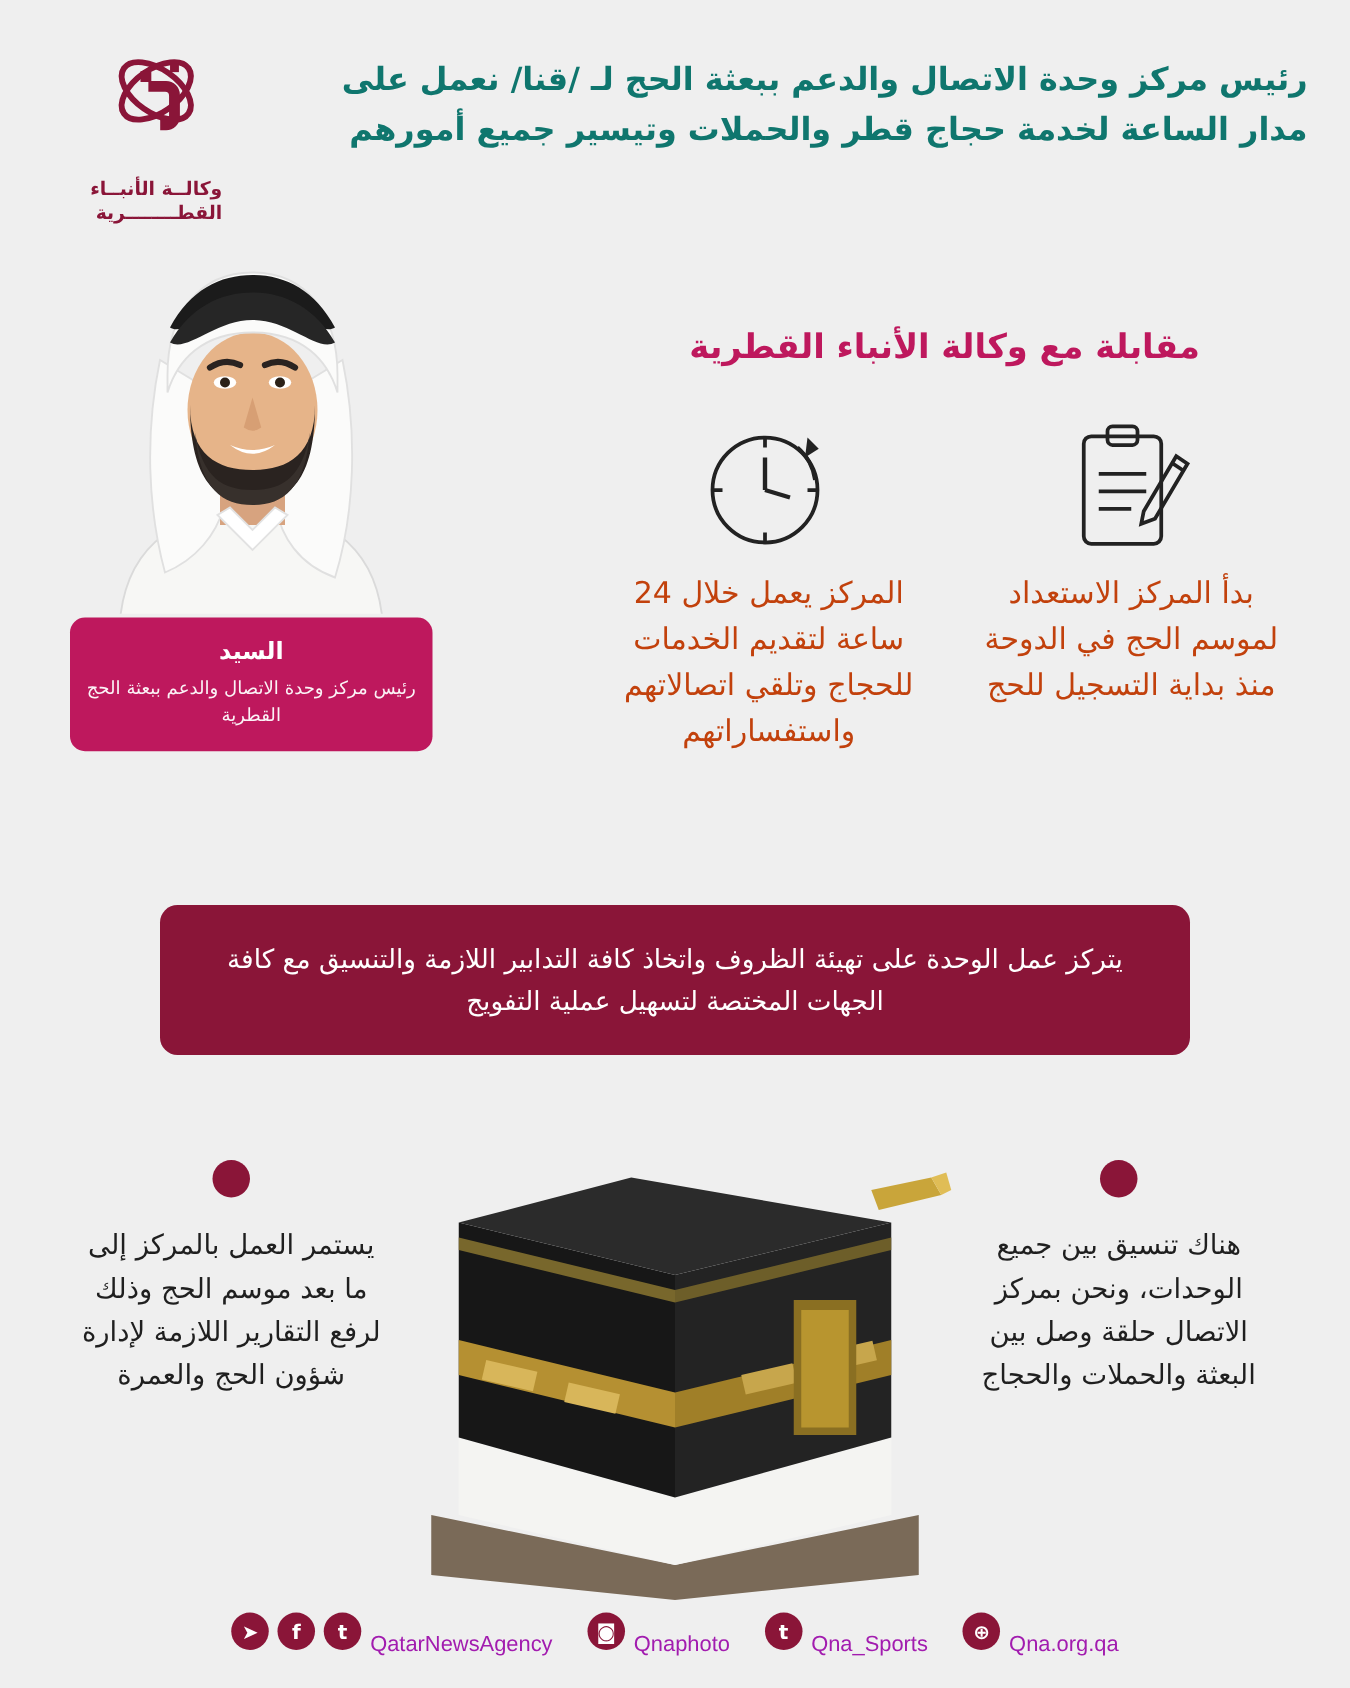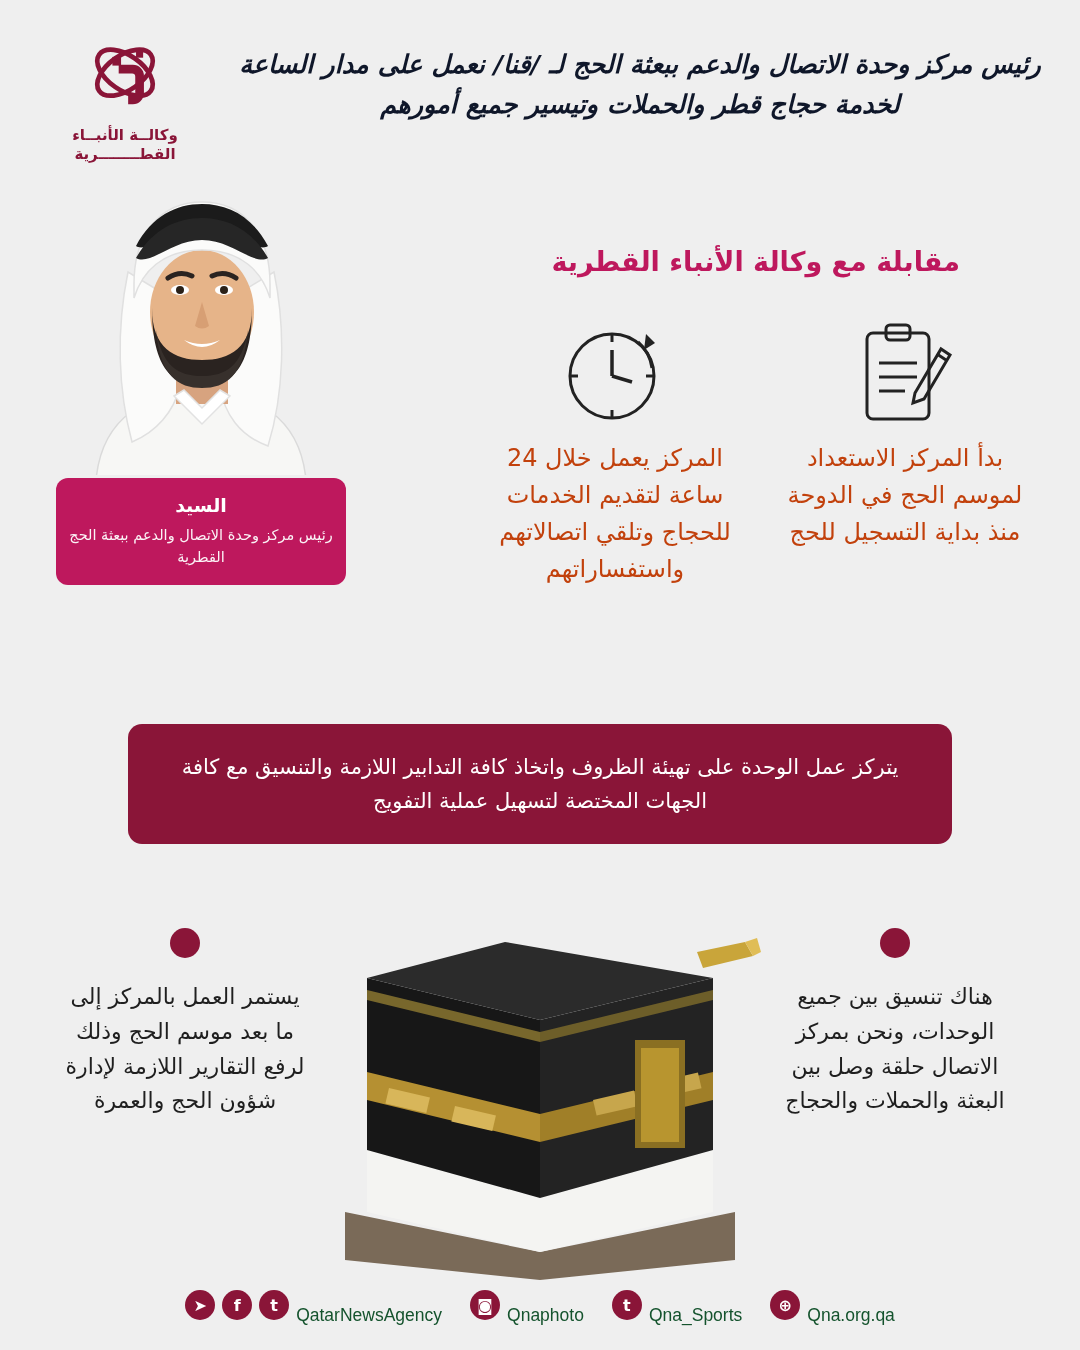--- a/index.html
+++ b/index.html
@@ -14,45 +14,44 @@
 
   
   .header {
     display: flex;
     align-items: flex-start;
     padding: 36px 34px 0 40px;
     gap: 24px;
   }
   .headline {
     flex: 1;
-    text-align: center;
-    color: #0f172a;
+    text-align: right;
+    color: #0f766e;
     font-size: 25.5px;
     font-weight: bold;
     line-height: 1.58;
     padding-top: 8px;
     letter-spacing: 0px;
-    font-style: italic;
   }
   .logo {
     width: 170px;
     flex: 0 0 170px;
     display: flex;
     flex-direction: column;
     align-items: center;
     padding-top: 2px;
   }
   .logo-mark { width: 96px; height: 82px; }
   .logo-text {
-    margin-top: 6px;
+    margin-top: 22px;
     color: #8a1538;
     font-size: 15px;
     font-weight: bold;
     line-height: 1.25;
-    text-align: center;
+    text-align: right;
     letter-spacing: 1px;
   }
   .logo-text .l2 { display: block; }
 
   
   .mid {
     position: relative;
     margin-top: 36px;
     height: 430px;
   }
@@ -149,21 +148,21 @@
     direction: ltr;
   }
   .f-group { display: flex; align-items: center; gap: 7px; margin: 0 9px; }
   .f-icon {
     width: 30px; height: 30px; border-radius: 50%;
     background: #8a1538; color: #fff;
     display: flex; align-items: center; justify-content: center;
     font-size: 16px; font-weight: bold;
     font-family: "DejaVu Sans", sans-serif;
   }
-  .f-label { font-size: 17.5px; color: #14532d; font-family: "Liberation Sans", sans-serif; margin-top: 20px; }
+  .f-label { font-size: 17.5px; color: #a21caf; font-family: "Liberation Sans", sans-serif; margin-top: 20px; }
 </style>
 </head>
 <body>
 
 <div class="page">
 
   <div class="header">
     <div class="headline">رئيس مركز وحدة الاتصال والدعم ببعثة الحج لـ /قنا/ نعمل على مدار الساعة لخدمة حجاج قطر والحملات وتيسير جميع أمورهم</div>
     <div class="logo">
       <svg class="logo-mark" viewBox="0 0 120 104">

